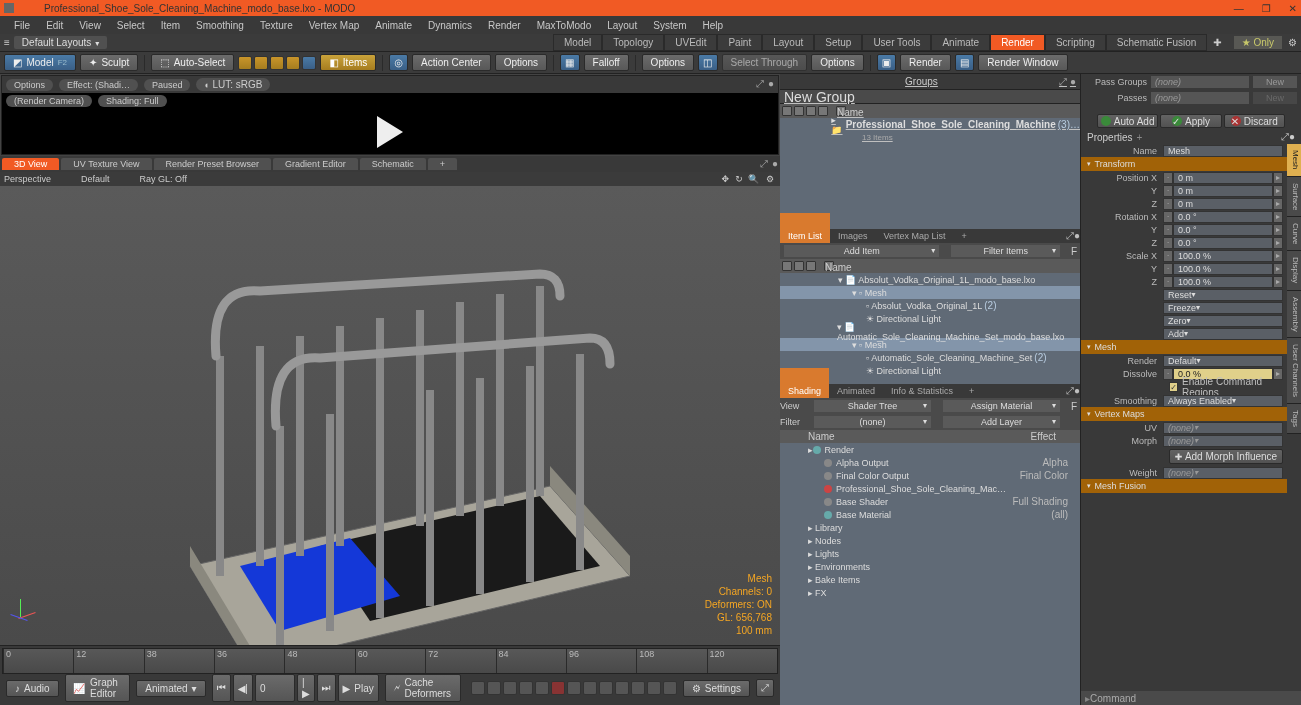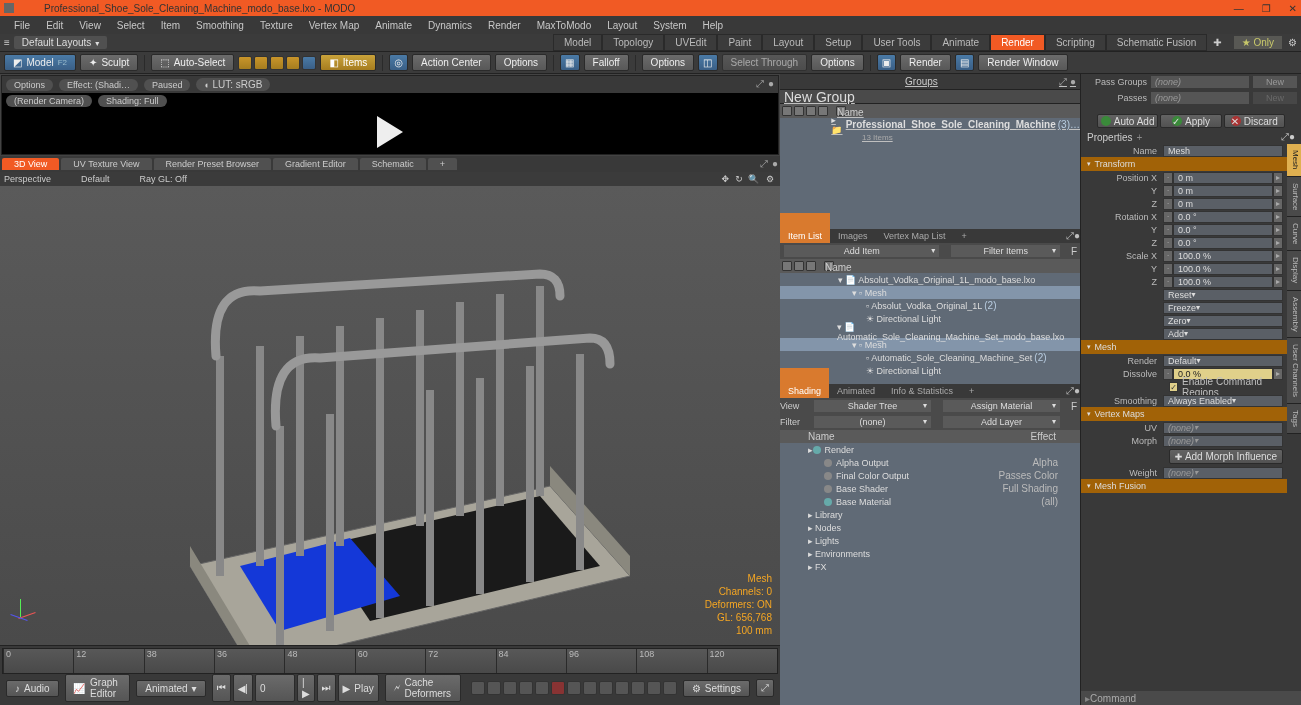--- a/index.html
+++ b/index.html
@@ -102,21 +102,21 @@
 .panel-tabs { height:14px; background:#393939; display:flex; align-items:center; }
 .panel-tabs .pt { padding:18px 8px; color:#aaa; font-size:9px; cursor:pointer;}
 .panel-tabs .pt.active { background:#d97a2e; color:#fff; }
 .add-row { height:16px; background:#4a4a4a; display:flex; align-items:center; justify-content:center; gap:4px; }
 .add-row .dd { flex:1; background:#5a5a5a; text-align:center; font-size:9px; color:#ddd; margin:0 4px; position:relative; padding:1px 0;}
 .add-row .dd::after { content:"▾"; position:absolute; right:4px; font-size:8px; }
 .col-header-row { height:13px; background:#5a5a5a; display:flex; align-items:center; padding:0 4px; font-size:9px; color:#ccc; }
 
 .shader-body { flex:1; background:#606a76; }
 .shader-row { height:13px; display:flex; align-items:center; padding-left:6px; font-size:9px; color:#ddd; }
-.shader-row .effect { margin-left:auto; margin-right:22px; color:#bbb; }
+.shader-row .effect { margin-left:auto; margin-right:12px; color:#bbb; }
 .dot { width:8px; height:8px; border-radius:50%; margin-right:4px; }
 .dot.red{ background:#c44; } .dot.teal{ background:#6aa; } .dot.gray{ background:#888; }
 
 
 .right-col { display:flex; flex-direction:column; background:#393939; border-left:1px solid #222; }
 .btn-row { height:16px; display:flex; align-items:center; gap:4px; padding:0 4px; }
 .btn-row .pd { flex:1; background:#555; font-size:9px; color:#999; padding:1px 4px; font-style:italic; }
 .btn-row .lbl { width:62px; text-align:right; color:#bbb; font-size:9px; }
 .action-btns { display:flex; gap:2px; padding:2px 16px; height:18px;}
 .action-btns .ab { flex:1; background:linear-gradient(#636363,#525252); border:1px solid #2a2a2a; font-size:9px; color:#ddd; display:flex; align-items:center; justify-content:center; gap:3px; border-radius:2px; cursor:pointer;}
@@ -457,27 +457,29 @@
       <div class="col-header-row">
           <span style="width:24px;"></span>
           <span>Name</span>
           <span style="flex:1;"></span>
           <span>Effect</span>
           <span style="width:20px;"></span>
         </div>
       <div class="shader-body" id="shader-body">
           <div class="shader-row"><span style="width:22px;"></span>▸ <span class="dot teal"></span>Render</div>
           <div class="shader-row"><span style="width:38px;"></span><span class="dot gray"></span>Alpha Output<span class="effect">Alpha</span></div>
-          <div class="shader-row"><span style="width:38px;"></span><span class="dot gray"></span>Final Color Output<span class="effect">Passes Color</span></div>
+          <div class="shader-row"><span style="width:38px;"></span><span class="dot gray"></span>Final Color Output<span class="effect">Final Color</span></div>
+          <div class="shader-row"><span style="width:38px;"></span><span class="dot red"></span>Professional_Shoe_Sole_Cleaning_Mac…</div>
           <div class="shader-row"><span style="width:38px;"></span><span class="dot gray"></span>Base Shader<span class="effect">Full Shading</span></div>
           <div class="shader-row"><span style="width:38px;"></span><span class="dot teal"></span>Base Material<span class="effect">(all)</span></div>
           <div class="shader-row"><span style="width:22px;"></span>▸ Library</div>
           <div class="shader-row"><span style="width:22px;"></span>▸ Nodes</div>
           <div class="shader-row"><span style="width:22px;"></span>▸ Lights</div>
           <div class="shader-row"><span style="width:22px;"></span>▸ Environments</div>
+          <div class="shader-row"><span style="width:22px;"></span>▸ Bake Items</div>
           <div class="shader-row"><span style="width:22px;"></span>▸ FX</div>
         </div>
     </div>
   </div>
 
   <div class="right-col">
     <div class="btn-row">
         <span class="lbl">Pass Groups</span>
         <span class="pd">(none)</span>
         <span class="pd" style="flex:.4;font-style:normal;text-align:center;">New</span>

